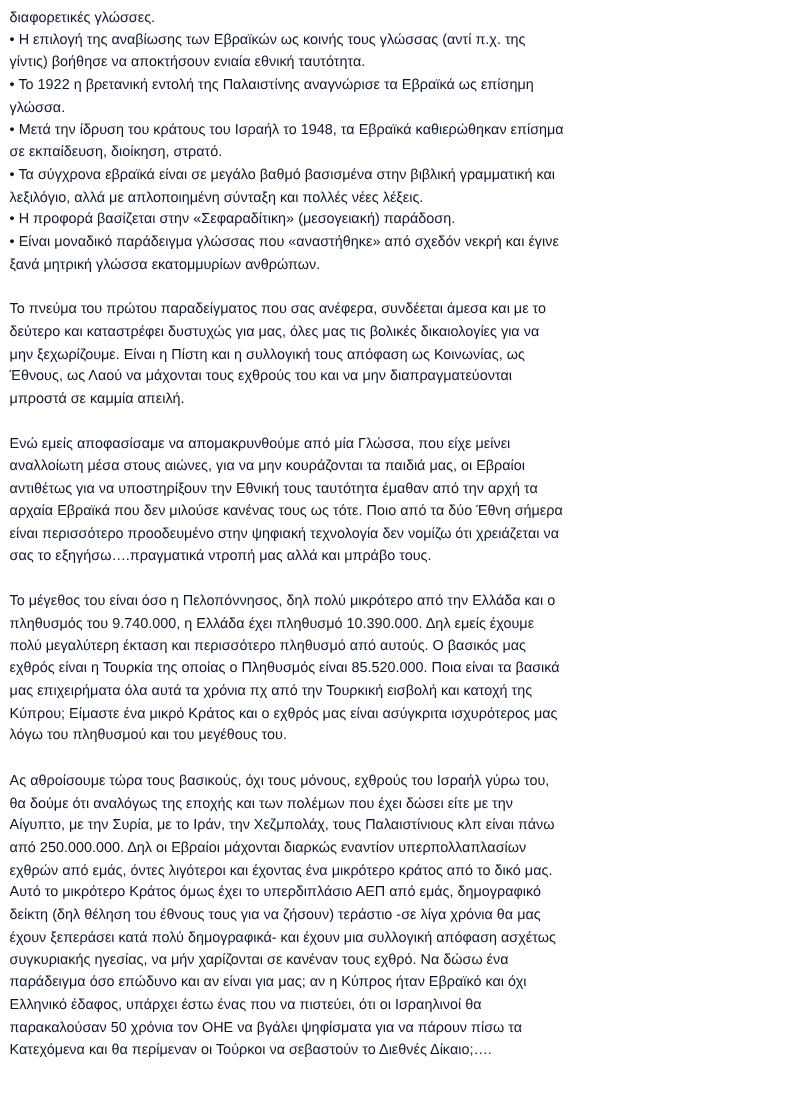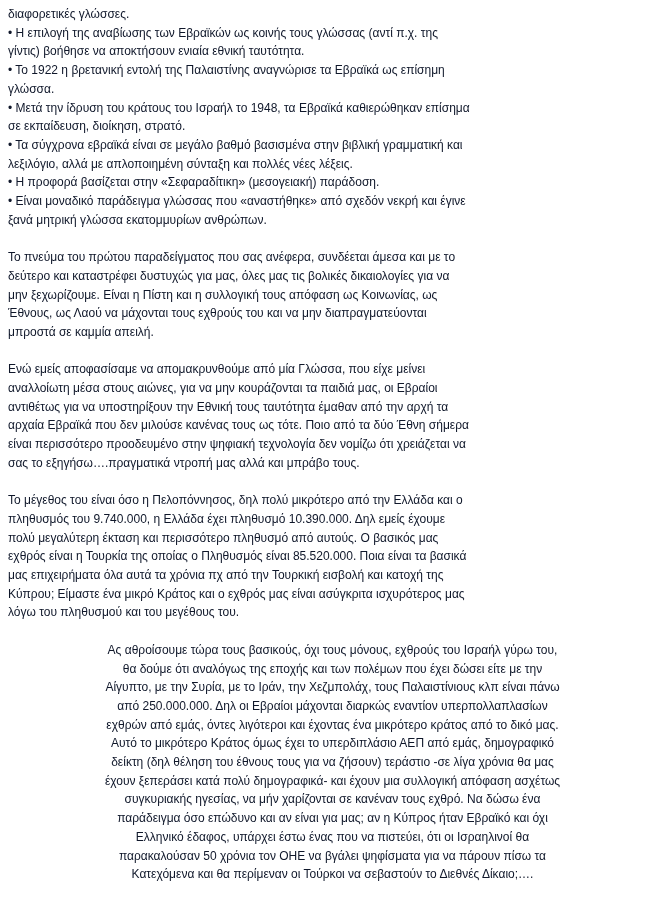--- a/index.html
+++ b/index.html
@@ -24,21 +24,20 @@
     line-height: 18.7px;
     overflow: hidden;
   }
   .page p {
     margin: 0 0 18.7px 0;
     white-space: pre;
     letter-spacing: 0;
   }
   .page p:last-child {
     margin-bottom: 0;
-    text-align: center;
   }
 </style>
 </head>
 <body>
 
 <div class="page">
   <p>διαφορετικές γλώσσες.
 • Η επιλογή της αναβίωσης των Εβραϊκών ως κοινής τους γλώσσας (αντί π.χ. της
 γίντις) βοήθησε να αποκτήσουν ενιαία εθνική ταυτότητα.
 • Το 1922 η βρετανική εντολή της Παλαιστίνης αναγνώρισε τα Εβραϊκά ως επίσημη

